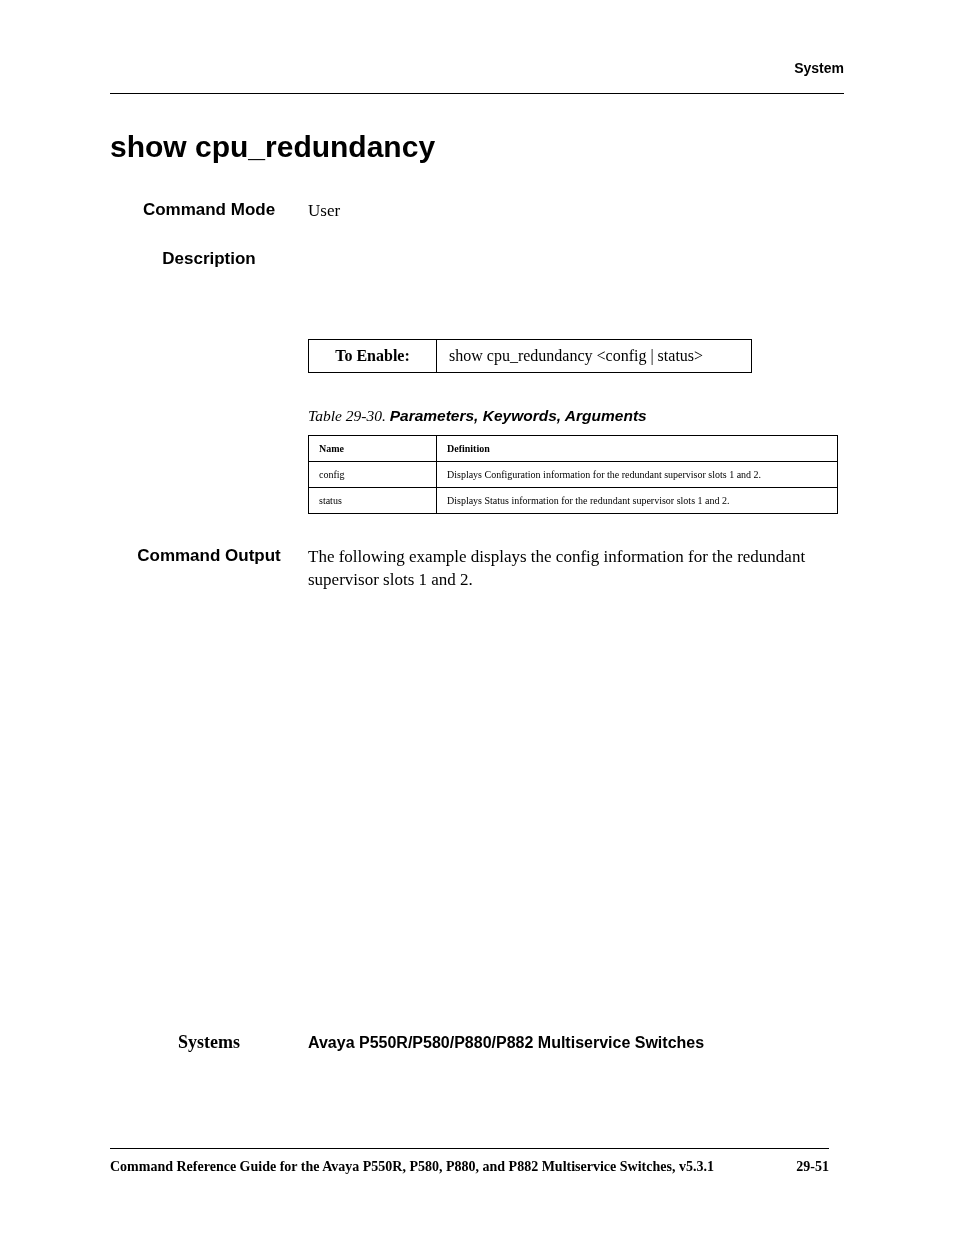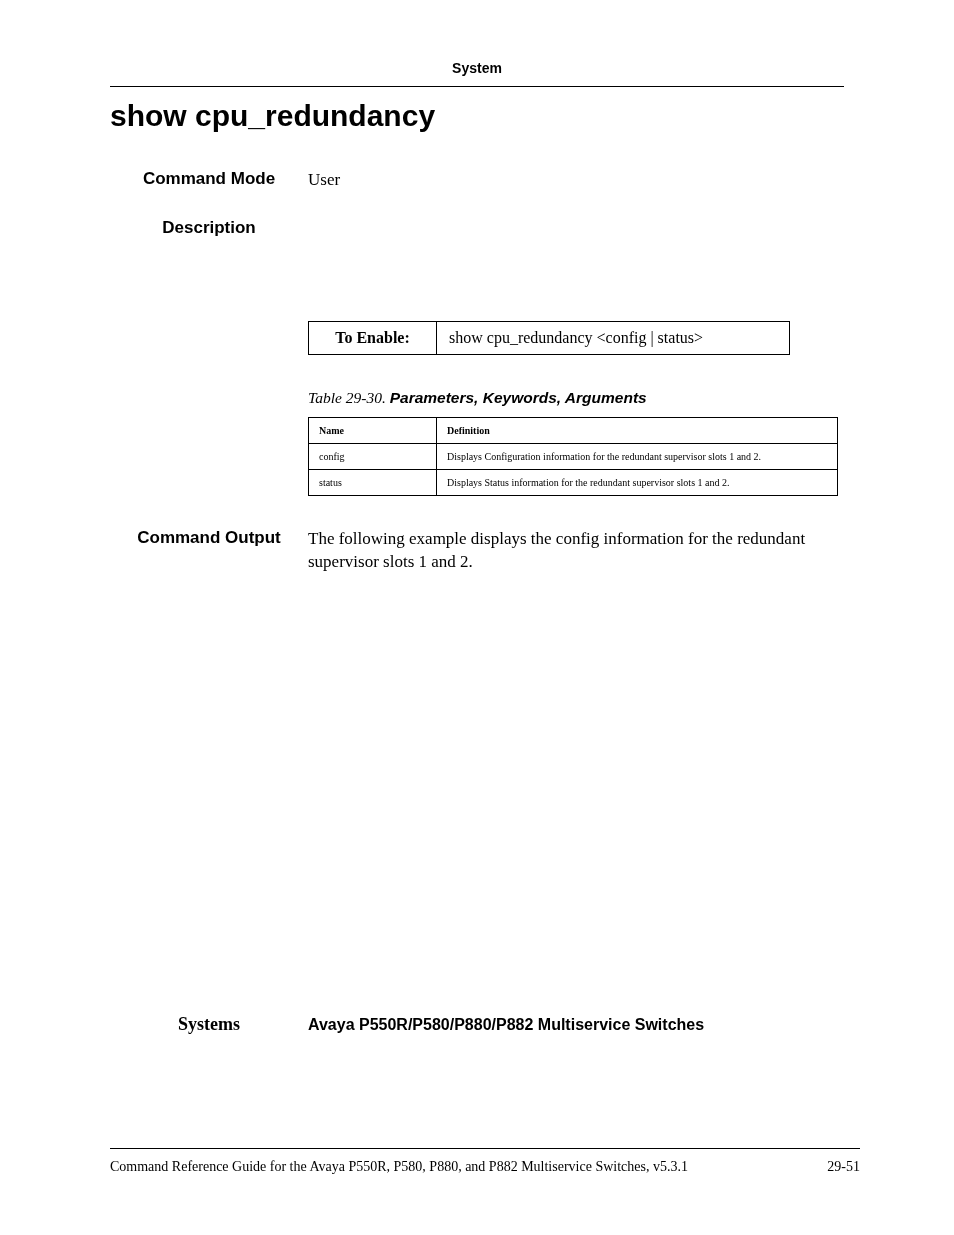--- a/index.html
+++ b/index.html
@@ -5,27 +5,27 @@
   * { box-sizing: border-box; margin: 0; padding: 0; }
   html, body { width: 954px; height: 1235px; background: #fff; }
   body {
     font-family: "Times New Roman", Times, serif;
     color: #000;
     position: relative;
     padding: 60px 110px 0 110px;
   }
   .header-section {
     display: flex;
-    justify-content: center;
+    justify-content: flex-end;
     font-family: Arial, Helvetica, sans-serif;
     font-weight: bold;
     font-size: 14px;
-    padding-bottom: 10px;
+    padding-bottom: 17px;
     border-bottom: 1.5px solid #000;
-    margin-bottom: 12px;
+    margin-bottom: 36px;
   }
   .page-title {
     font-family: Arial, Helvetica, sans-serif;
     font-weight: bold;
     font-size: 30px;
     margin-bottom: 36px;
   }
   .row {
     display: flex;
     margin-bottom: 26px;
@@ -40,23 +40,22 @@
   }
   .row .value {
     flex: 1;
     font-size: 17px;
     line-height: 1.35;
   }
   .spacer-before-syntax { height: 44px; }
   .syntax-table {
     margin-left: 198px;
     border-collapse: collapse;
-    width: 482px;
+    width: 444px;
     margin-bottom: 34px;
-    margin-top: 13px;
   }
   .syntax-table td {
     border: 1px solid #000;
     padding: 7px 12px;
     font-size: 16px;
     vertical-align: middle;
   }
   .syntax-table td.key {
     font-weight: bold;
     width: 128px;
@@ -91,27 +90,28 @@
   .systems-row { margin-top: 440px; }
   .systems-row .value {
     font-weight: bold;
     font-family: Arial, Helvetica, sans-serif;
     font-size: 16px;
   }
   .systems-row .label { font-size: 18px; font-family: "Times New Roman", Times, serif; }
   .footer {
     position: absolute;
     left: 110px;
-    right: 94px;
+    right: 125px;
     bottom: 60px;
     border-top: 1px solid #000;
     padding-top: 10px;
     display: flex;
     justify-content: space-between;
     font-size: 14px;
+    font-weight: bold;
   }
 </style>
 </head>
 <body>
 
 <div class="header-section">
   <span>System</span>
 </div>
 
 <h1 class="page-title">show cpu_redundancy</h1>

